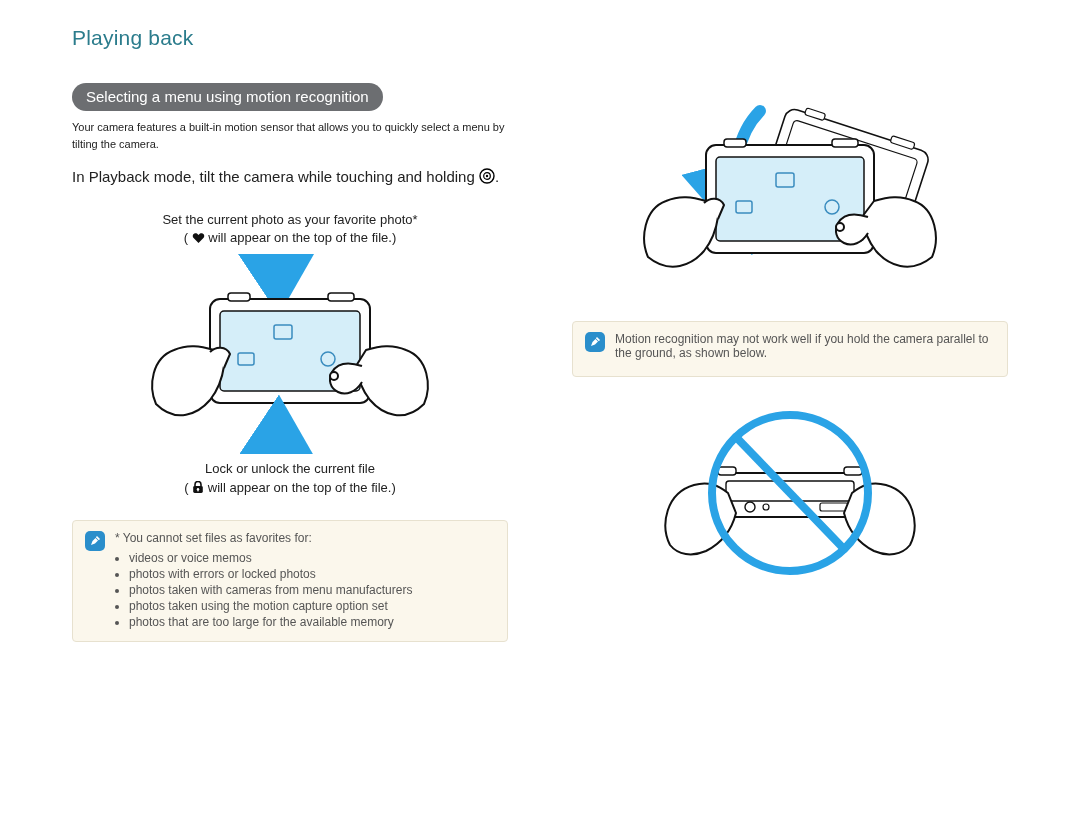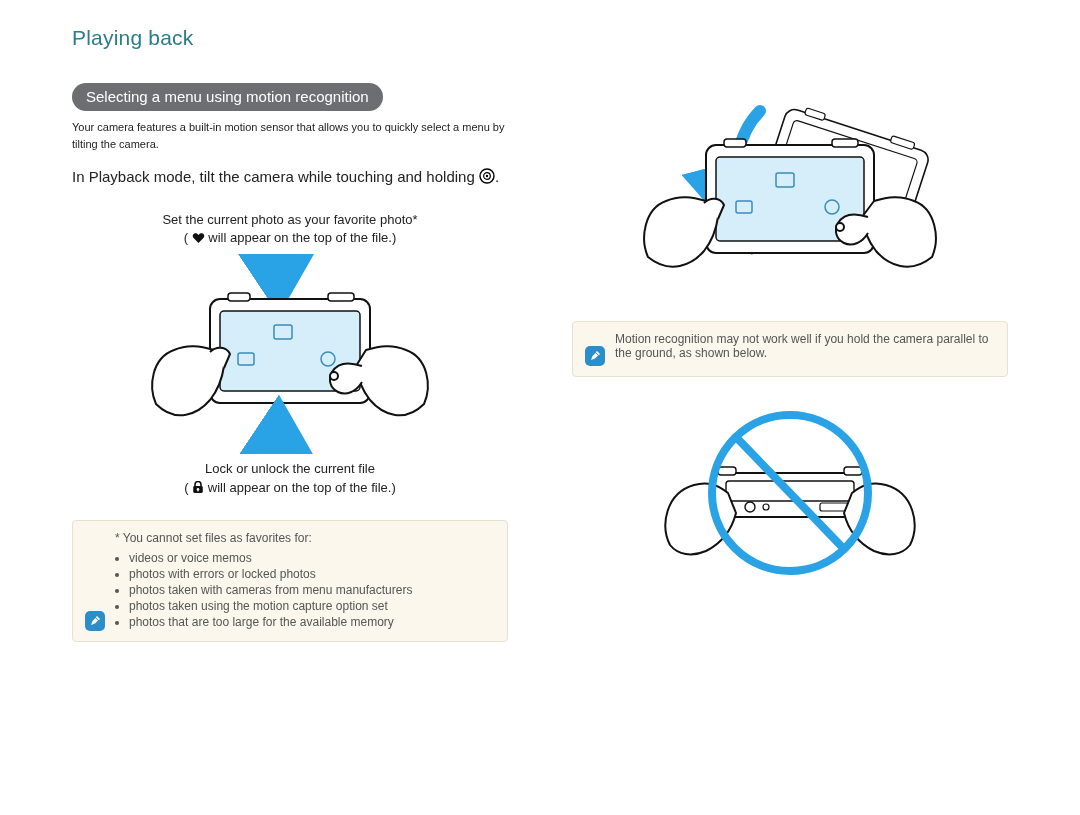--- a/index.html
+++ b/index.html
@@ -23,21 +23,21 @@
   .lead{font-size:11px;line-height:1.5;margin:0 0 14px 0;}
   .instruct{font-size:15px;line-height:1.5;margin:0 0 22px 0;font-weight:400;}
 
   .caption{font-size:13px;line-height:1.45;text-align:center;margin:6px auto 0 auto;max-width:380px;}
   .caption-top{margin-bottom:6px;margin-top:0;}
   .caption .heart,.caption .lock,.nib-icon,.target-icon{display:inline-block;vertical-align:-2px;}
 
   figure{margin:0 auto;text-align:center;}
   .fig-wrap{margin:0 auto 6px auto;}
 
-  .note{background:var(--note-bg);border:1px solid var(--note-border);border-radius:4px;padding:10px 12px 10px 12px;font-size:12px;color:#555;display:flex;gap:10px;align-items:flex-end;margin-top:22px;}
+  .note{background:var(--note-bg);border:1px solid var(--note-border);border-radius:4px;padding:10px 12px 10px 12px;font-size:12px;color:#555;display:flex;gap:10px;align-items:flex-start;margin-top:22px;}
   .note .note-text p{margin:0 0 6px 0;}
   .note ul{margin:0;padding:0 0 0 14px;}
   .note li{margin:2px 0;}
   .note .nib-icon svg{display:block;}
 
   .nib-badge{flex:0 0 auto;width:20px;height:20px;border-radius:5px;background:#2a8ecb;display:flex;align-items:center;justify-content:center;}
 
   .footer{position:absolute;left:0;right:0;bottom:22px;text-align:center;font-size:13px;color:#444;}
   .footer .num{font-size:13px;color:#333;}
 

